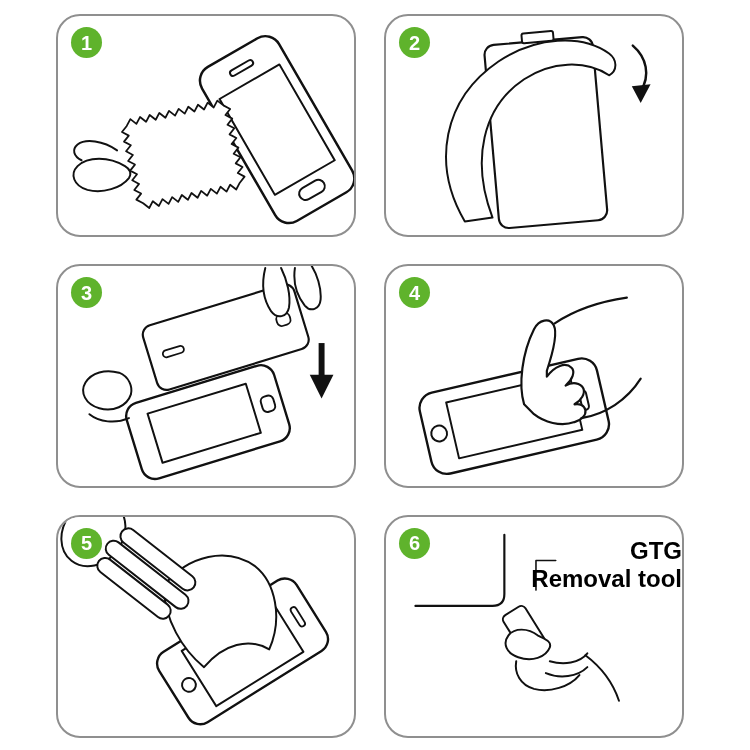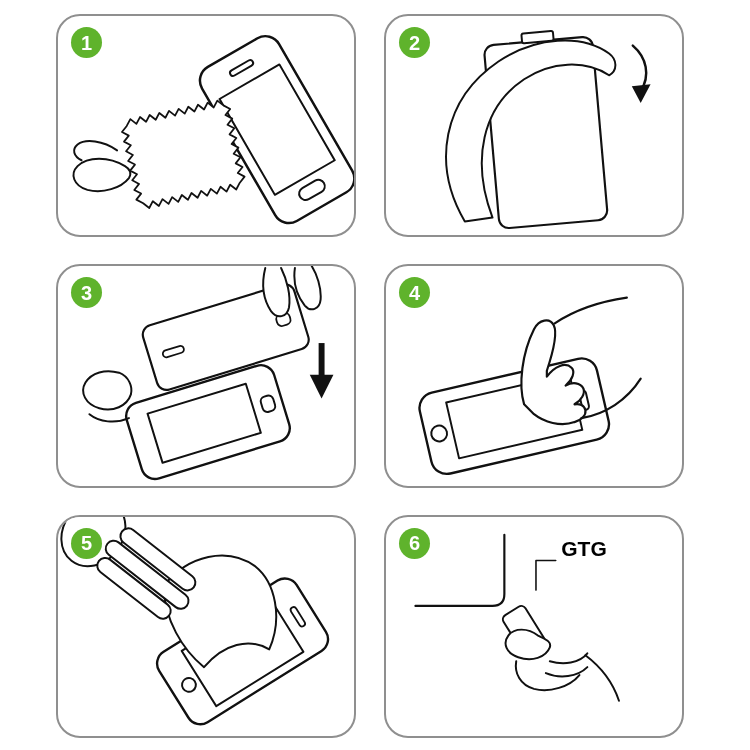--- a/index.html
+++ b/index.html
@@ -20,22 +20,22 @@
   }
   .badge{
     position:absolute;top:11px;left:13px;width:31px;height:31px;
     border-radius:50%;background:#5fb32c;color:#ffffff;
     font-weight:700;font-size:20px;line-height:1;
     display:flex;align-items:center;justify-content:center;z-index:2;
   }
   .art{position:absolute;left:0;top:0;width:100%;height:100%;z-index:1}
   .art path,.art rect,.art circle,.art ellipse{vector-effect:none}
   .tool-label{
-    position:absolute;top:20px;right:16px;width:164px;text-align:center;
-    font-weight:700;font-size:21px;color:#000;line-height:1.18;z-index:2;
+    position:absolute;top:20px;right:0;width:164px;text-align:right;
+    font-weight:700;font-size:24px;color:#000;line-height:1.18;z-index:2;
   }
 </style>
 </head>
 <body>
 
 <div class="sheet">
 
   <section class="panel">
     <div class="badge">1</div>
     <svg class="art" viewBox="0 0 296 222" fill="none" stroke-linecap="round" stroke-linejoin="round">
@@ -129,20 +129,21 @@
         <rect x="-34" y="-8" width="102" height="16" rx="8"></rect>
         <rect x="-30" y="11" width="90" height="16" rx="8"></rect>
       </g>
     </svg>
   </section>
 
   <section class="panel">
     <div class="badge">6</div>
     <div class="tool-label">
       <div>GTG</div>
+      <div>Removal tool</div>
     </div>
     <svg class="art" viewBox="0 0 296 222" fill="none" stroke-linecap="round" stroke-linejoin="round">
       <path stroke="#111" stroke-width="2.2" d="M118,18 L118,78 Q118,90 106,90 L28,90"></path>
       <path stroke="#111" stroke-width="1.6" d="M170,44 L150,44 L150,74"></path>
       <g transform="translate(140,118) rotate(-32)" stroke="#111" fill="#fff" stroke-width="2">
         <rect x="-13" y="-27" width="26" height="46" rx="5"></rect>
       </g>
       <g stroke="#111" fill="#fff" stroke-width="2">
         <path d="M152,120 C142,112 128,112 122,120 C116,128 120,138 132,142 C146,147 160,142 164,132 C166,126 160,124 152,120 Z"></path>
         <path d="M164,146 C178,150 194,148 202,138" fill="none"></path>

